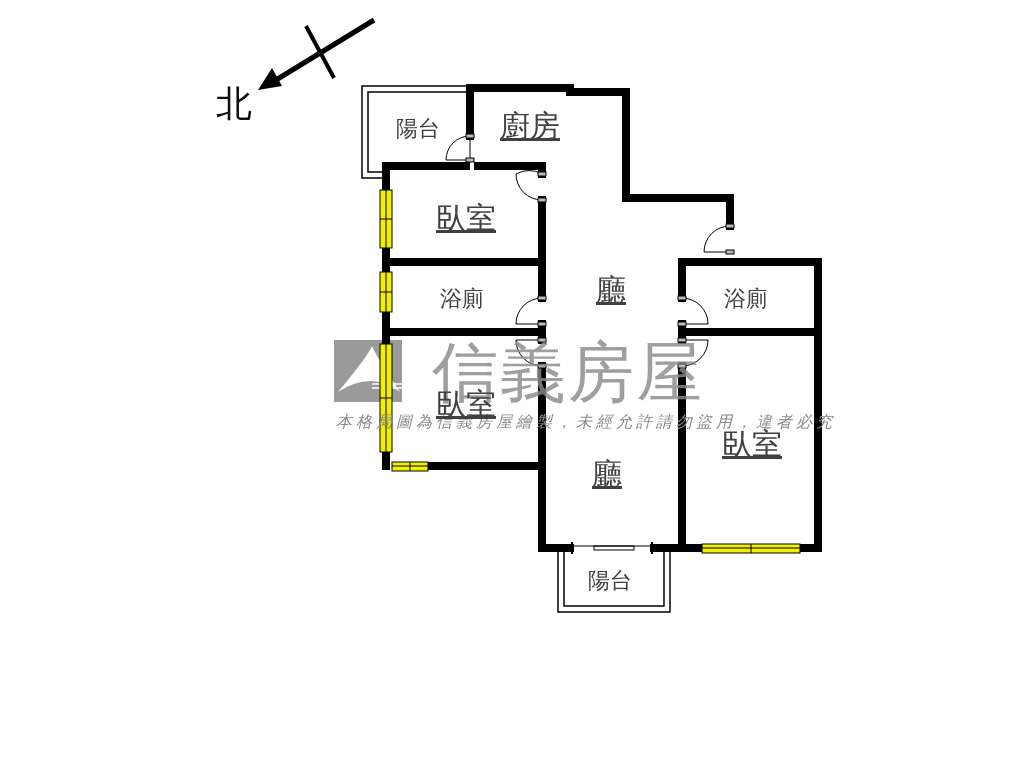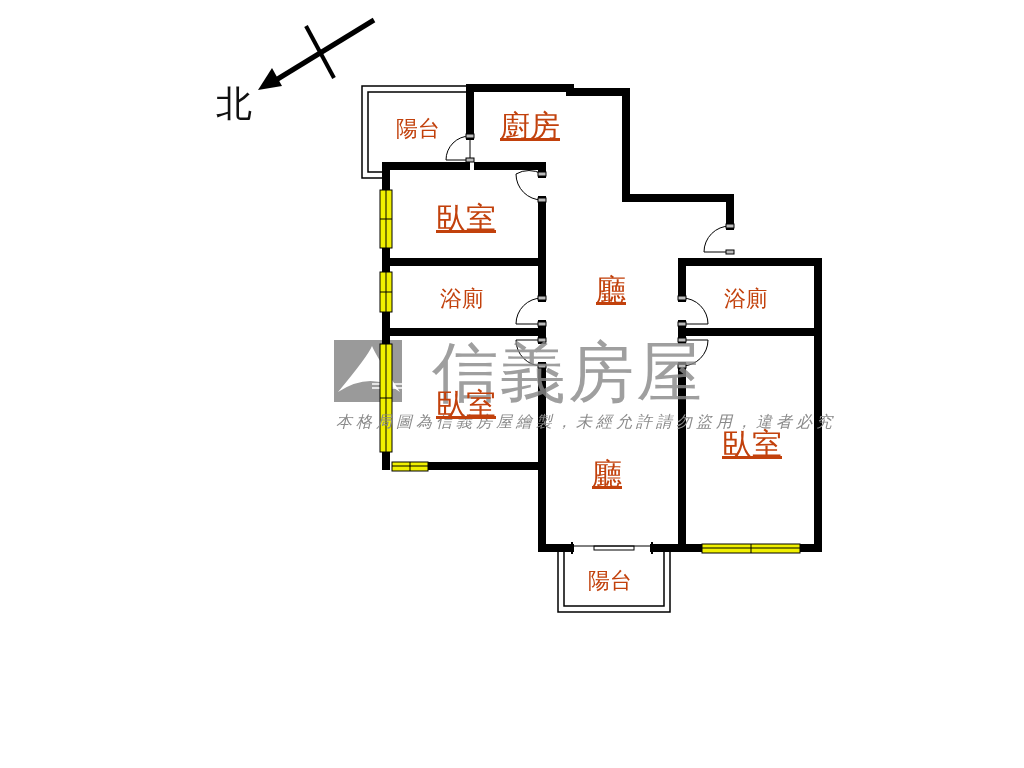--- a/index.html
+++ b/index.html
@@ -1,18 +1,18 @@
 <!DOCTYPE html>
 <html><head>
 <meta charset="utf-8">
 <style>
   html, body { margin: 0; padding: 0; background: #ffffff; }
   body { width: 1024px; height: 768px; position: relative; overflow: hidden; font-family: "DejaVu Serif", "Liberation Serif", serif; }
   #plan { position: absolute; left: 0; top: 0; width: 1024px; height: 640px; }
-  .room-label { position: absolute; color: #c2410c; white-space: nowrap; font-family: "DejaVu Serif", "Liberation Serif", serif; }
+  .room-label { position: absolute; color: #404040; white-space: nowrap; font-family: "DejaVu Serif", "Liberation Serif", serif; }
   .lg { font-size: 30px; text-decoration: underline; }
   .md { font-size: 22px; }
   .north { position: absolute; left: 216px; top: 80px; font-size: 36px; color: #111; font-family: "DejaVu Serif", "Liberation Serif", serif; }
   .wm-big { position: absolute; left: 432px; top: 328px; font-size: 66px; color: #8a8a8a; opacity: 0.82; letter-spacing: 2px; font-family: "DejaVu Sans", "Liberation Sans", sans-serif; }
   .wm-small { position: absolute; left: 336px; top: 412px; font-size: 16px; color: #8a8a8a; letter-spacing: 4px; font-family: "DejaVu Sans", "Liberation Sans", sans-serif; font-style: italic; }
   .disclaimer { position: absolute; left: 4px; top: 650px; width: 1020px; font-size: 24px; line-height: 31px; color: #111; font-family: "DejaVu Serif", "Liberation Serif", serif; letter-spacing: -0.6px; }
   .disclaimer div { white-space: nowrap; }
 </style>
 </head>
 <body>

